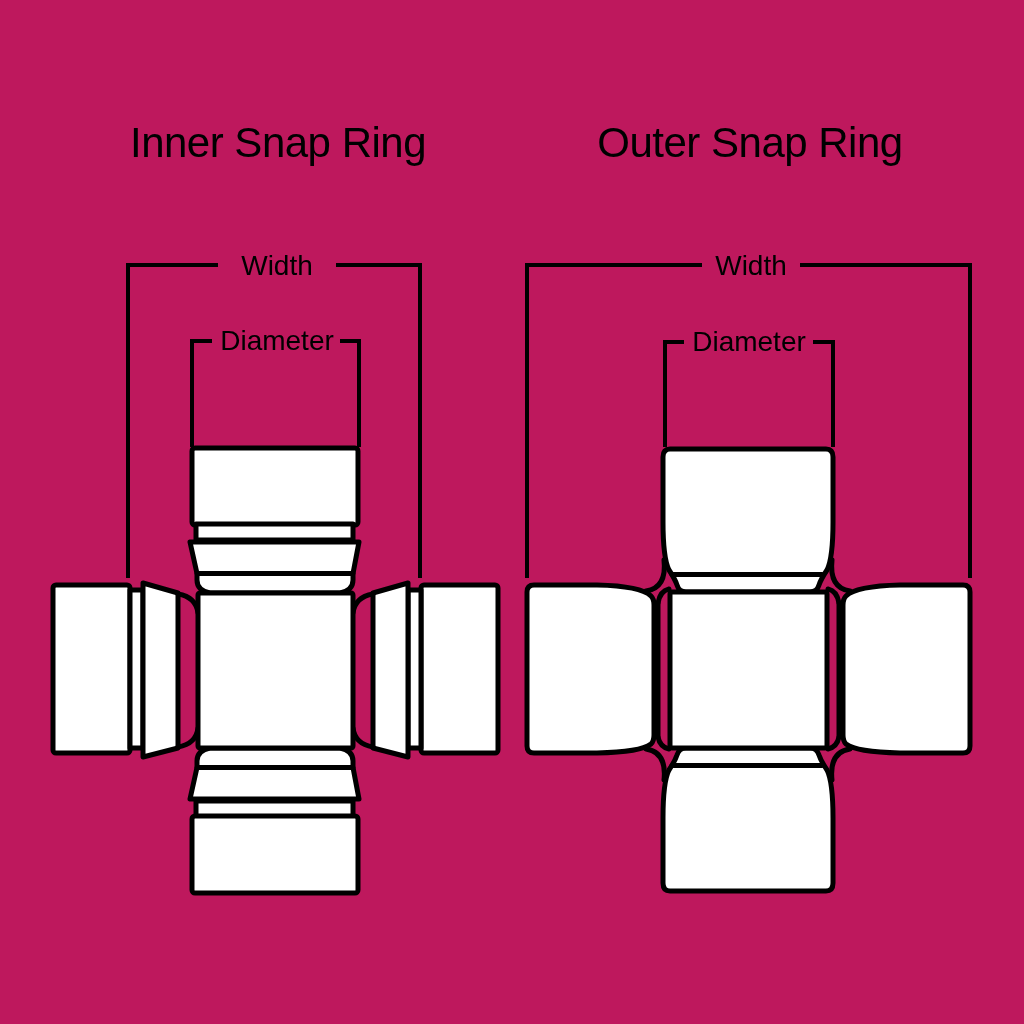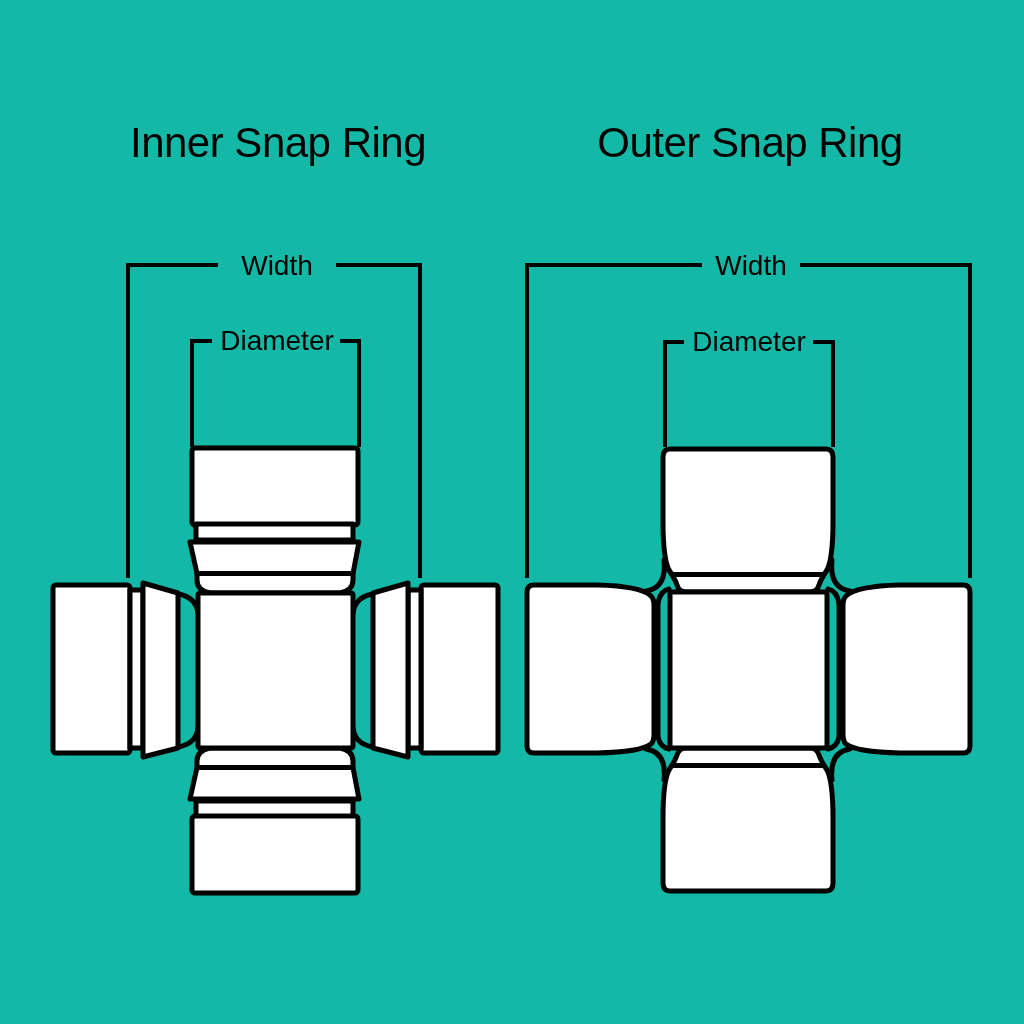--- a/index.html
+++ b/index.html
@@ -7,21 +7,21 @@
     padding: 0;
     width: 1024px;
     height: 1024px;
     background: #ffffff;
     overflow: hidden;
   }
   .canvas-wrap {
     position: relative;
     width: 1024px;
     height: 1024px;
-    background: #14b8a6;
+    background: #be185d;
   }
   svg {
     display: block;
   }
   svg text {
     font-family: "Liberation Sans", sans-serif;
     fill: #000000;
   }
   text.title {
     font-size: 42px;

